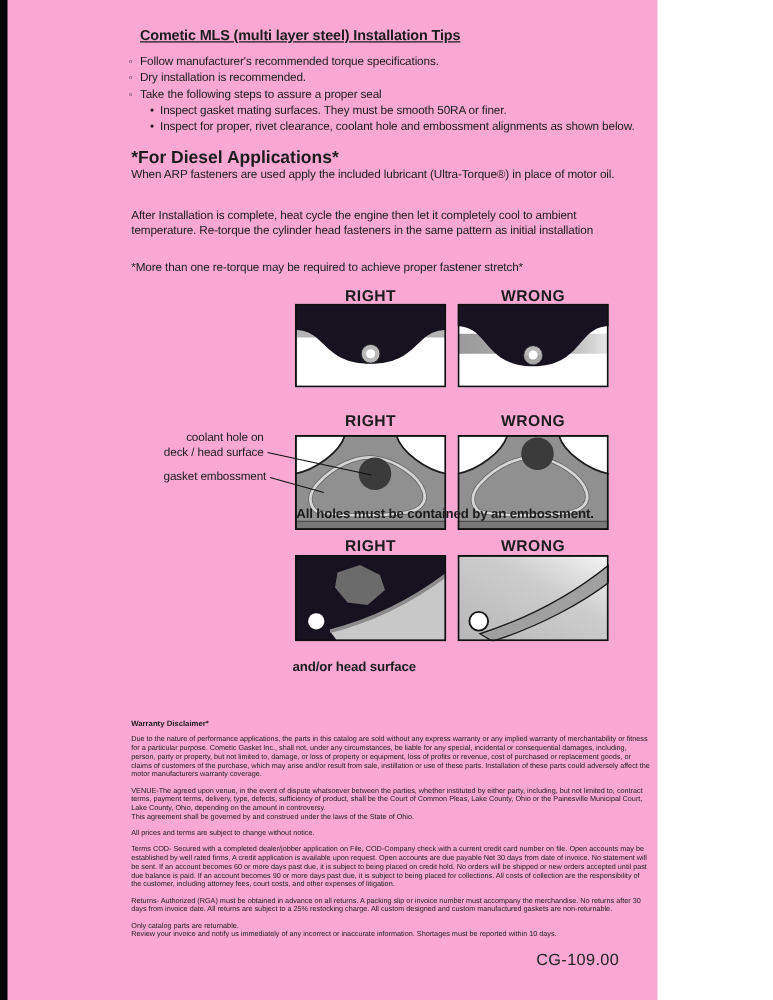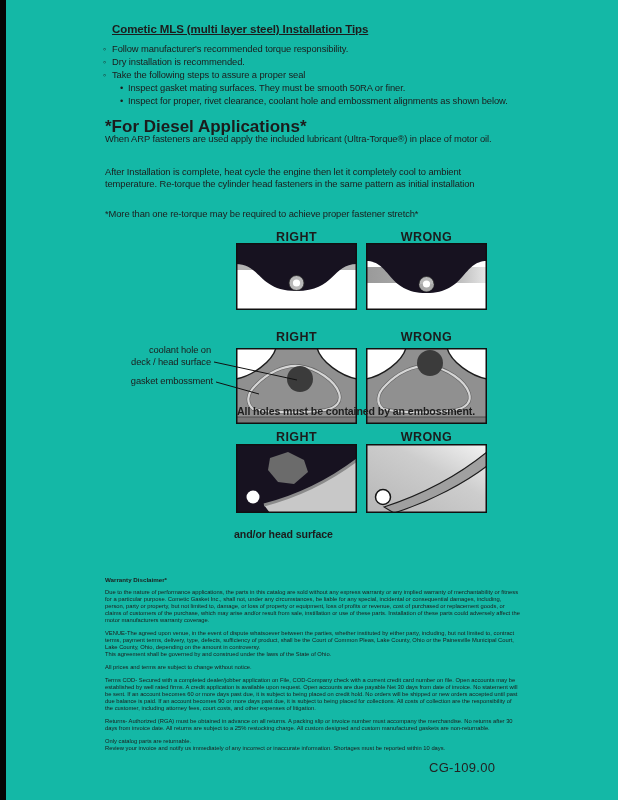--- a/index.html
+++ b/index.html
@@ -1,26 +1,26 @@
 <!DOCTYPE html>
 <html><head>
 <meta charset="utf-8">
 <style>
   html,body{margin:0;padding:0;background:#ffffff;}
-  .page{position:relative;width:618px;height:800px;background:#14b8a6;
+  .page{position:relative;width:526px;height:800px;background:#f9a8d4;
         font-family:"Liberation Sans",sans-serif;color:#1c1c1c;overflow:hidden;}
   .abs{position:absolute;}
   .edge-bar{left:0;top:0;width:6px;height:800px;background:#050505;}
   .title{left:112px;top:23px;font-size:11.5px;font-weight:bold;letter-spacing:-0.1px;
          text-decoration:underline;white-space:nowrap;}
   .body-line{font-size:9.4px;letter-spacing:-0.1px;white-space:nowrap;line-height:12px;}
   .bullet-row{display:flex;align-items:flex-start;}
   .bullet-glyph{width:9px;font-size:9px;line-height:12px;}
   .sub-glyph{width:8px;font-size:9.4px;line-height:12px;}
-  .section-head{font-size:17px;font-weight:bold;white-space:nowrap;}
+  .section-head{font-size:14px;font-weight:bold;white-space:nowrap;}
   .rw-head{width:121px;text-align:center;font-size:12.5px;font-weight:bold;
            letter-spacing:0.4px;white-space:nowrap;}
   .caption{font-size:10.6px;font-weight:bold;letter-spacing:-0.1px;white-space:nowrap;}
   .diag-label{font-size:9.4px;letter-spacing:-0.1px;white-space:nowrap;text-align:right;width:121px;}
   .panel{display:block;}
   .disclaimer{left:105px;top:576px;width:416px;}
   .disc-head{font-size:6.2px;font-weight:bold;margin:0 0 6px 0;}
   .disclaimer p{font-size:5.8px;line-height:7px;margin:0 0 6px 0;letter-spacing:0;}
   .disclaimer p.tight{margin-bottom:0;}
   .footer-code{left:390px;top:760px;font-size:13px;letter-spacing:0.3px;color:#222;white-space:nowrap;margin-left:39px;}
@@ -30,21 +30,21 @@
 <body>
 
 <div class="page">
 
   <div class="abs edge-bar"></div>
 
   <div class="abs title">Cometic MLS (multi layer steel) Installation Tips</div>
 
   <div class="abs bullet-row" style="left:103px;top:43px;">
     <span class="bullet-glyph">◦</span>
-    <span class="body-line">Follow manufacturer's recommended torque responsibility.</span>
+    <span class="body-line">Follow manufacturer's recommended torque specifications.</span>
   </div>
   <div class="abs bullet-row" style="left:103px;top:56px;">
     <span class="bullet-glyph">◦</span>
     <span class="body-line">Dry installation is recommended.</span>
   </div>
   <div class="abs bullet-row" style="left:103px;top:69px;">
     <span class="bullet-glyph">◦</span>
     <span class="body-line">Take the following steps to assure a proper seal</span>
   </div>
   <div class="abs bullet-row" style="left:120px;top:82px;">

